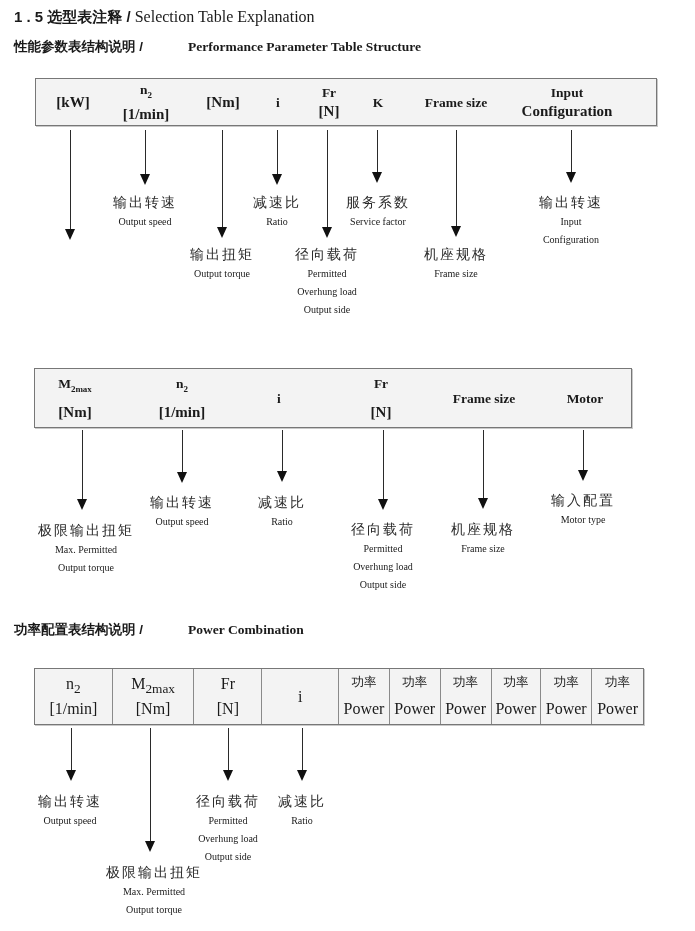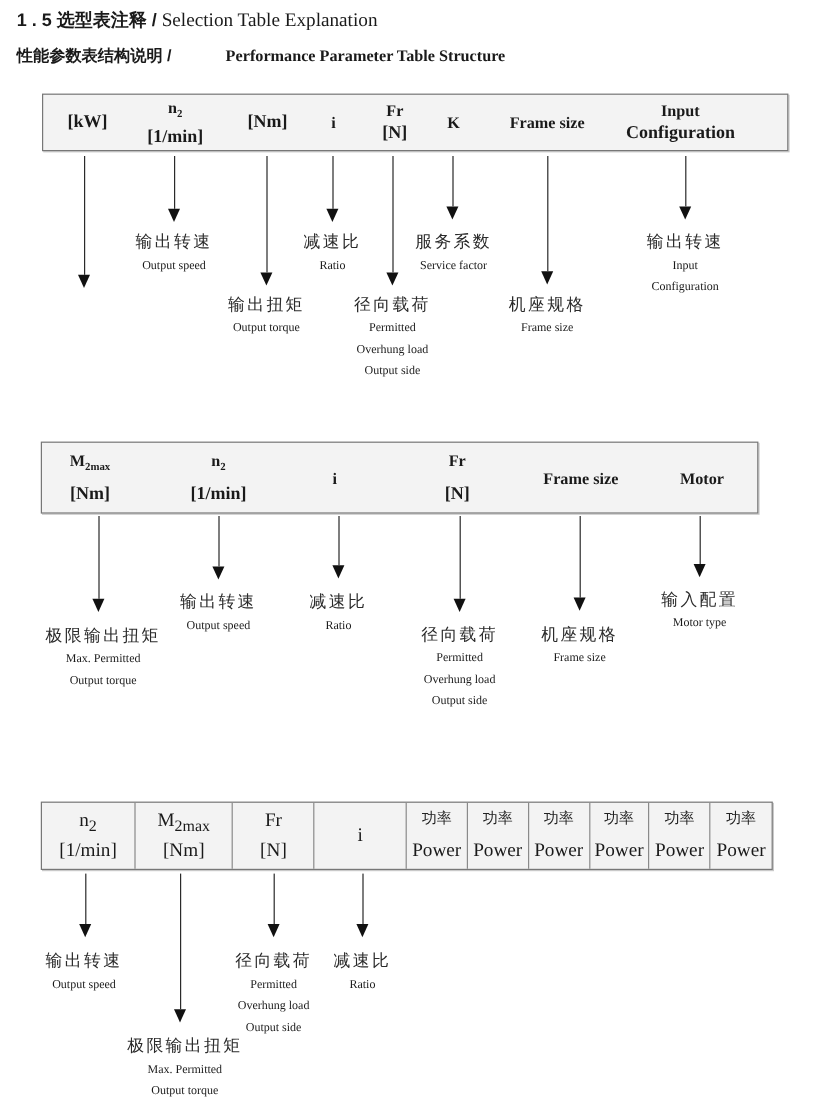--- a/index.html
+++ b/index.html
@@ -217,20 +217,23 @@
   </div>
   <div class="callout" style="left:483px;top:521px">
     <div class="zh">机座规格</div>
     <div class="en">Frame size</div>
   </div>
   <div class="callout" style="left:583px;top:492px">
     <div class="zh">输入配置</div>
     <div class="en">Motor type</div>
   </div>
 
+  <div class="sec-head" style="top:621px">
+    <span class="zhb">功率配置表结构说明 /</span><span class="enb">Power Combination</span>
+  </div>
 
   <div class="tbl t3" style="left:34px;top:668px;width:610px;height:57px">
     <div class="t3c" style="width:78px">
       <div class="sym"><span>n</span><sub>2</sub></div>
       <div class="unit">[1/min]</div>
     </div>
     <div class="t3c" style="width:82px">
       <div class="sym"><span>M</span><sub>2max</sub></div>
       <div class="unit">[Nm]</div>
     </div>

